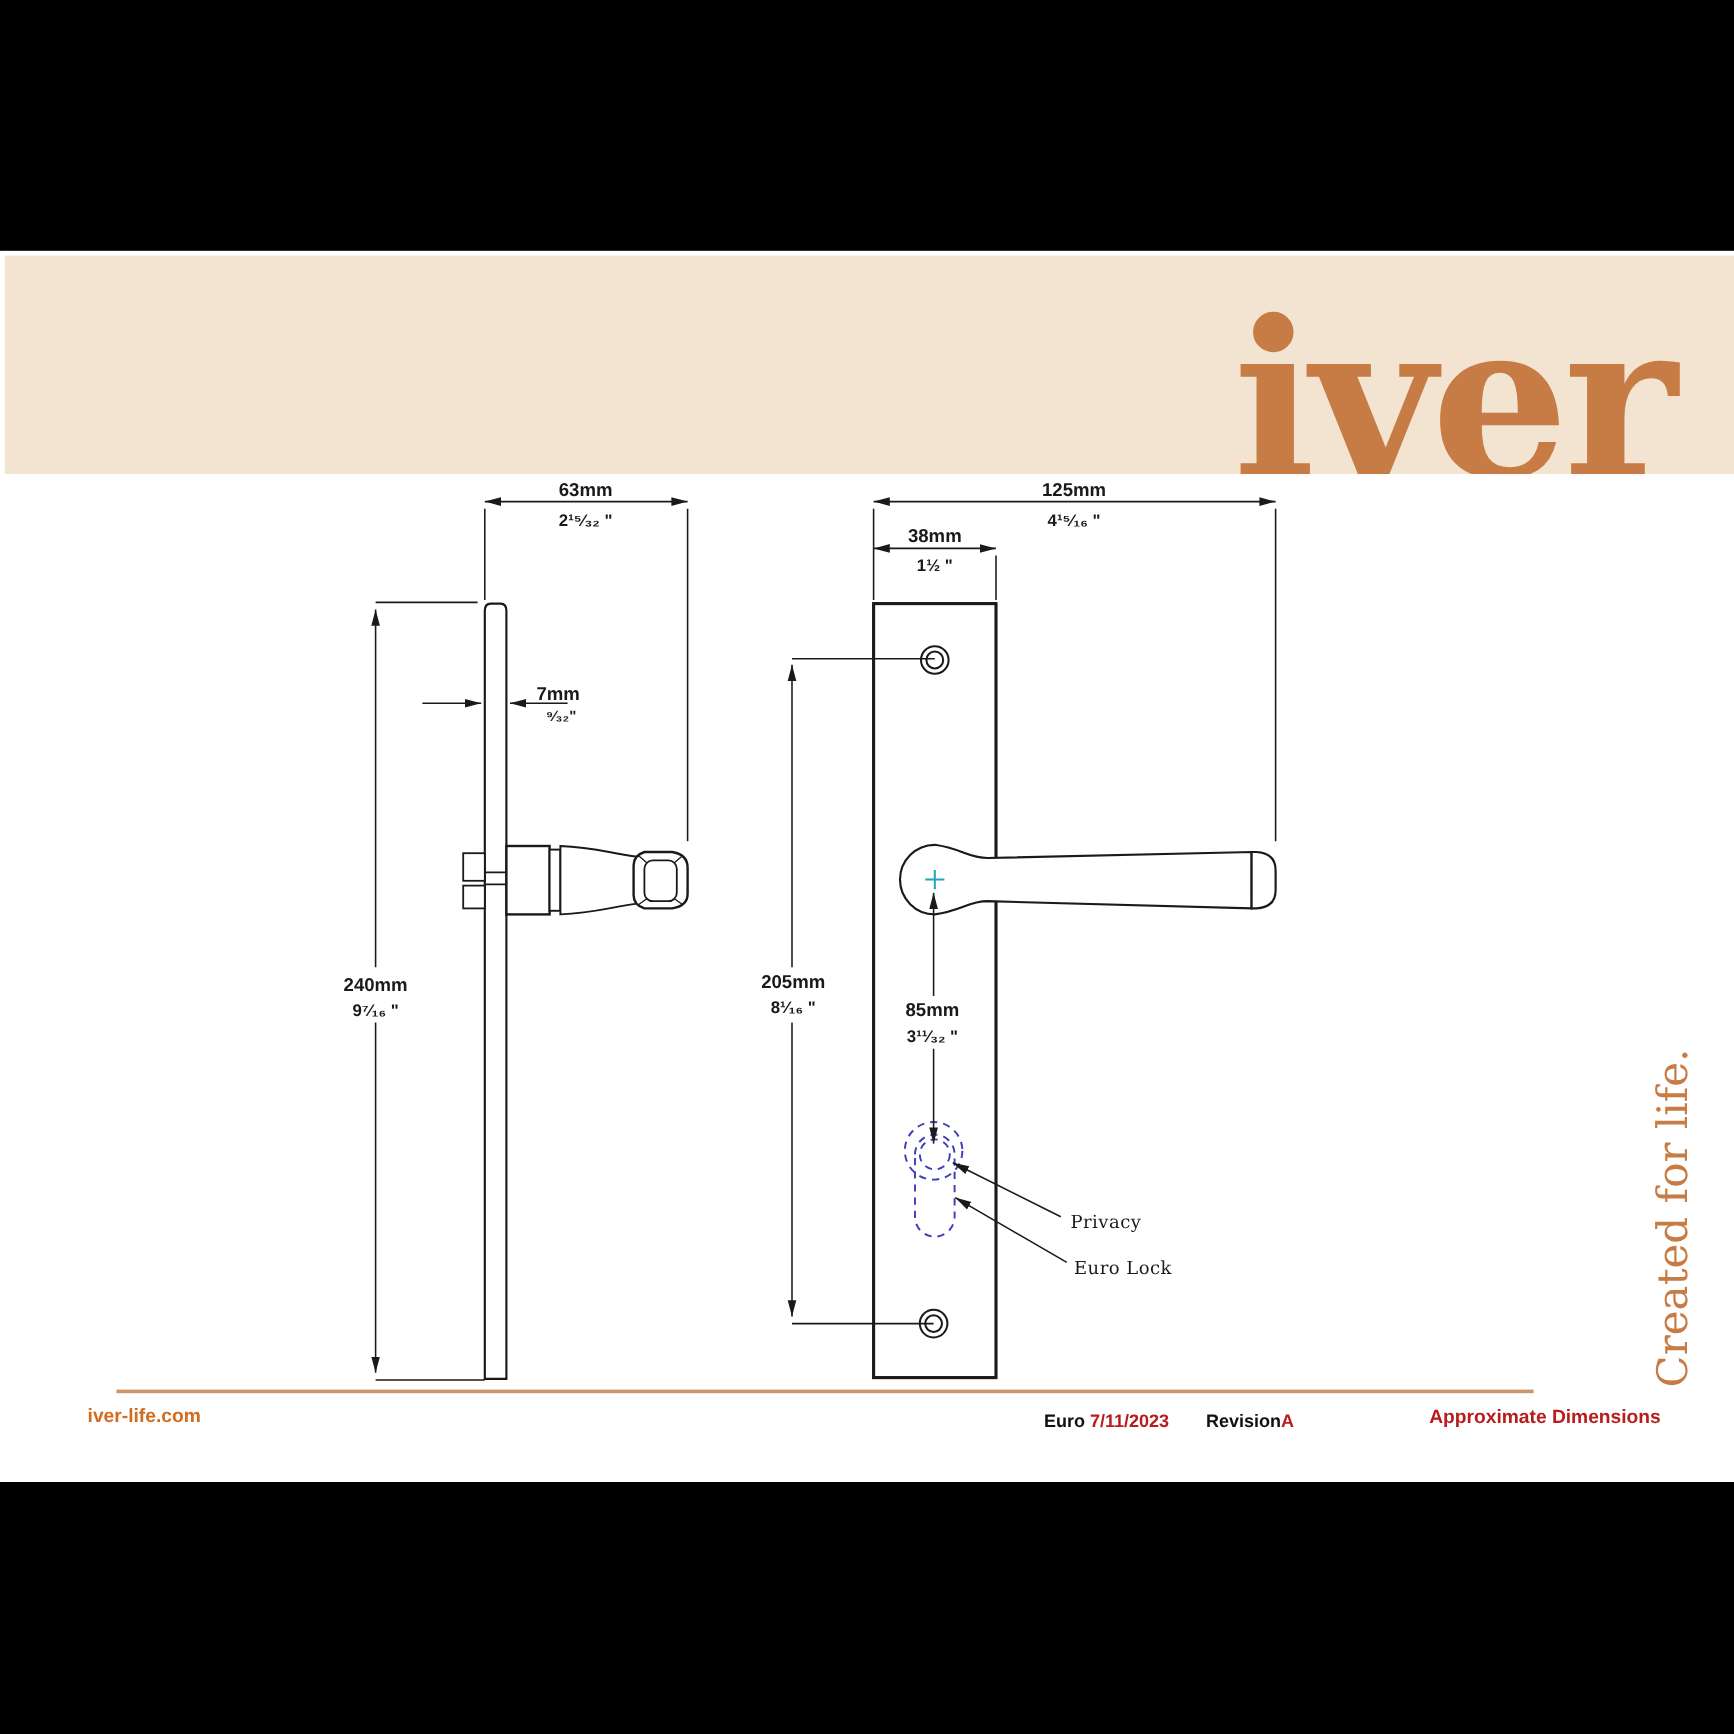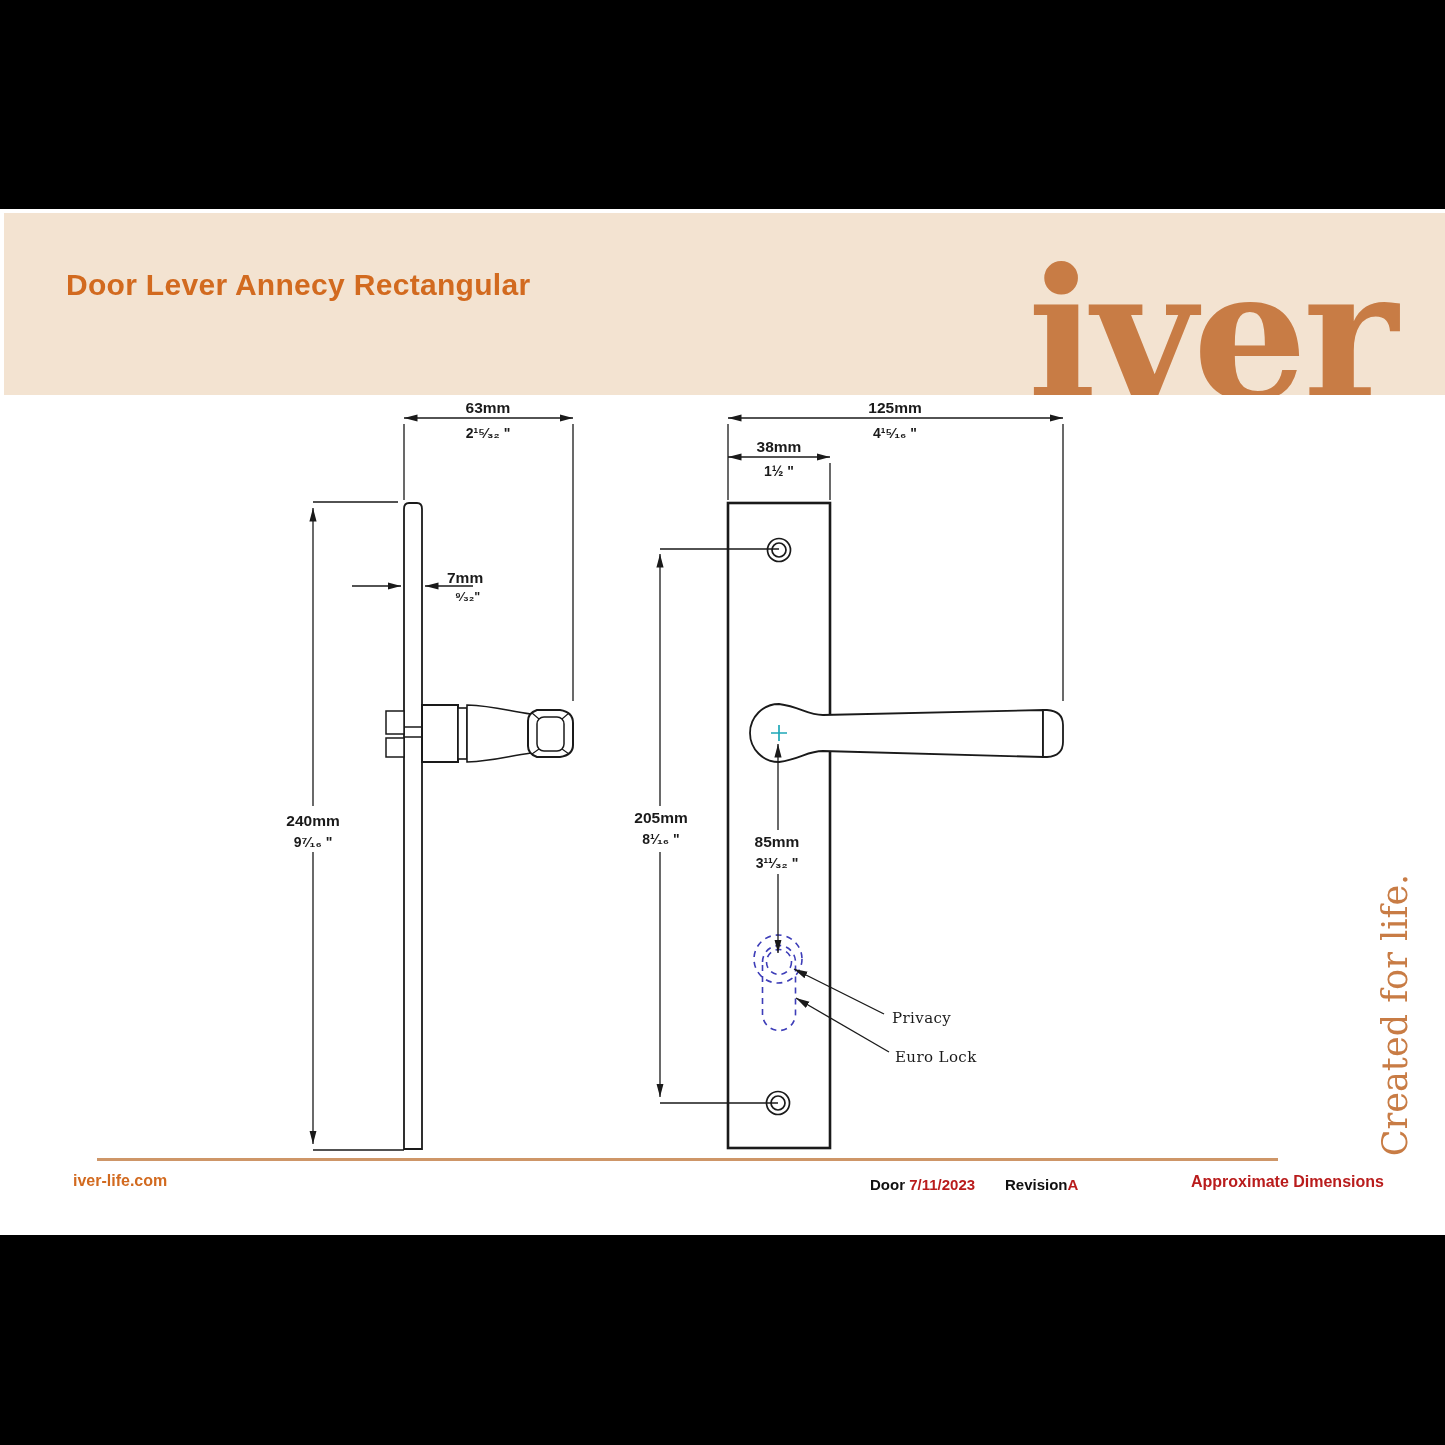--- a/index.html
+++ b/index.html
@@ -30,21 +30,20 @@
 </head>
 <body>
 
 <div class="page">
 
   <div class="bar top"></div>
 
   <div class="band">
     <div class="logo">iver</div>
   </div>
-  <div class="title">Door Lever Annecy Rectangular</div>
 
   <svg class="drawing" width="1445" height="1445" viewBox="0 0 1445 1445">
     <defs>
       <marker id="arr" viewBox="0 0 14 10" markerWidth="14" markerHeight="10" refX="13.5" refY="5" orient="auto-start-reverse" markerUnits="userSpaceOnUse">
         <path d="M0,1.4 L13.5,5 L0,8.6 Z" fill="#1a1a1a"></path>
       </marker>
     </defs>
 
     <g stroke="#1a1a1a" fill="none" stroke-width="1.8">
       <path d="M404,1149 L404,509 Q404,503 409,503 L417,503 Q422,503 422,509 L422,1149 Z" fill="#fff"></path>
@@ -128,21 +127,21 @@
       <text class="slab" x="892" y="1023">Privacy</text>
       <text class="slab" x="895" y="1062">Euro Lock</text>
     </g>
   </svg>
 
   <div class="tagline">Created for life.</div>
 
   <div class="rule"></div>
   <div class="weblink">iver-life.com</div>
   <div class="fmeta" style="left:870px;">
-    <span>Door</span>
+    <span>Euro</span>
     <span class="orange">7/11/2023</span>
   </div>
   <div class="fmeta" style="left:1005px;">
     <span>Revision</span><span class="orange">A</span>
   </div>
   <div class="fnote">Approximate Dimensions</div>
 
   <div class="bar bottom"></div>
 </div>
 

